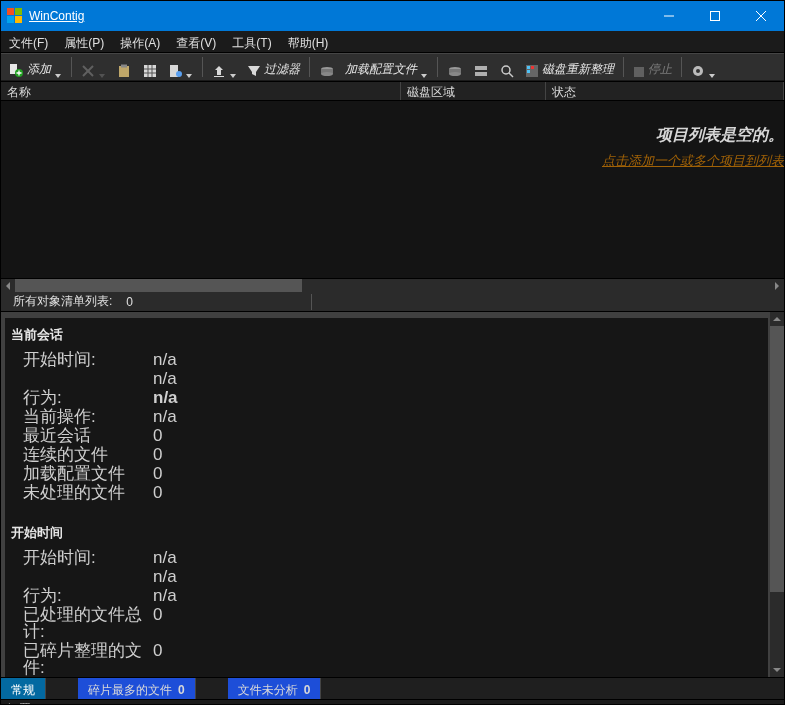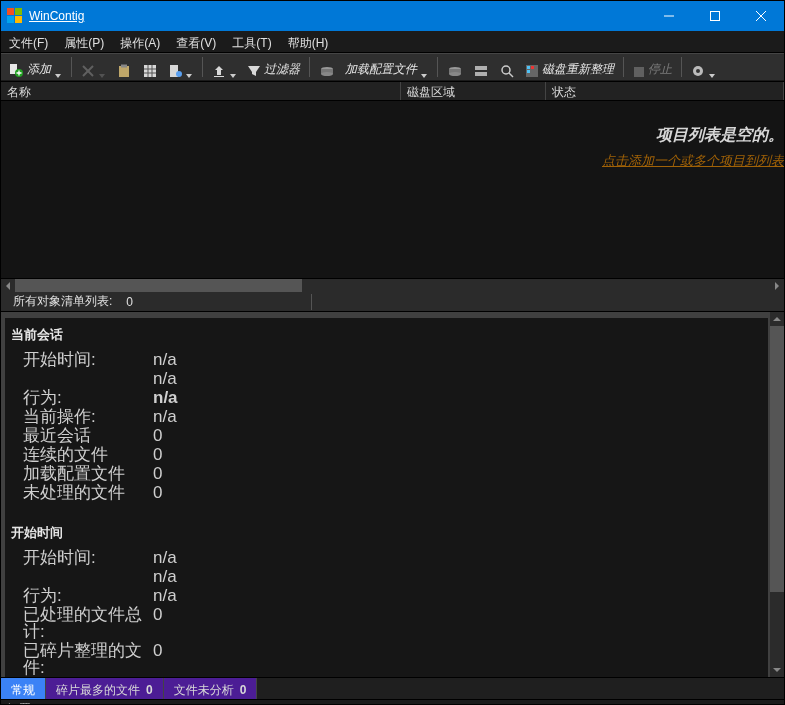--- a/index.html
+++ b/index.html
@@ -123,22 +123,22 @@
     border-top:1px solid #000;
     font-size:12px;
   }
   .tab {
     padding:3px 10px 0 10px;
     border-right:1px solid #444;
     color:#d8d8d8;
     cursor:pointer;
     display:flex; gap:6px; align-items:center;
   }
-  .tab.inactive { background:#4c1d95; }
-  .tab.active { background:#3b82f6; color:#fff; }
+  .tab.inactive { background:#1d4ed8;margin-left:32px; }
+  .tab.active { background:#0369a1; color:#fff; }
   .tab .count { font-weight:bold; }
   
   .statusbar {
     height:19px; background:#1b1b1b; color:#cfcfcf;
     display:flex; align-items:center; padding:3px 6px;
     border-top:1px solid #000;
     font-size:12px;
   }
   .grip { width:12px; height:12px; opacity:.7; }
   svg { display:block; }

